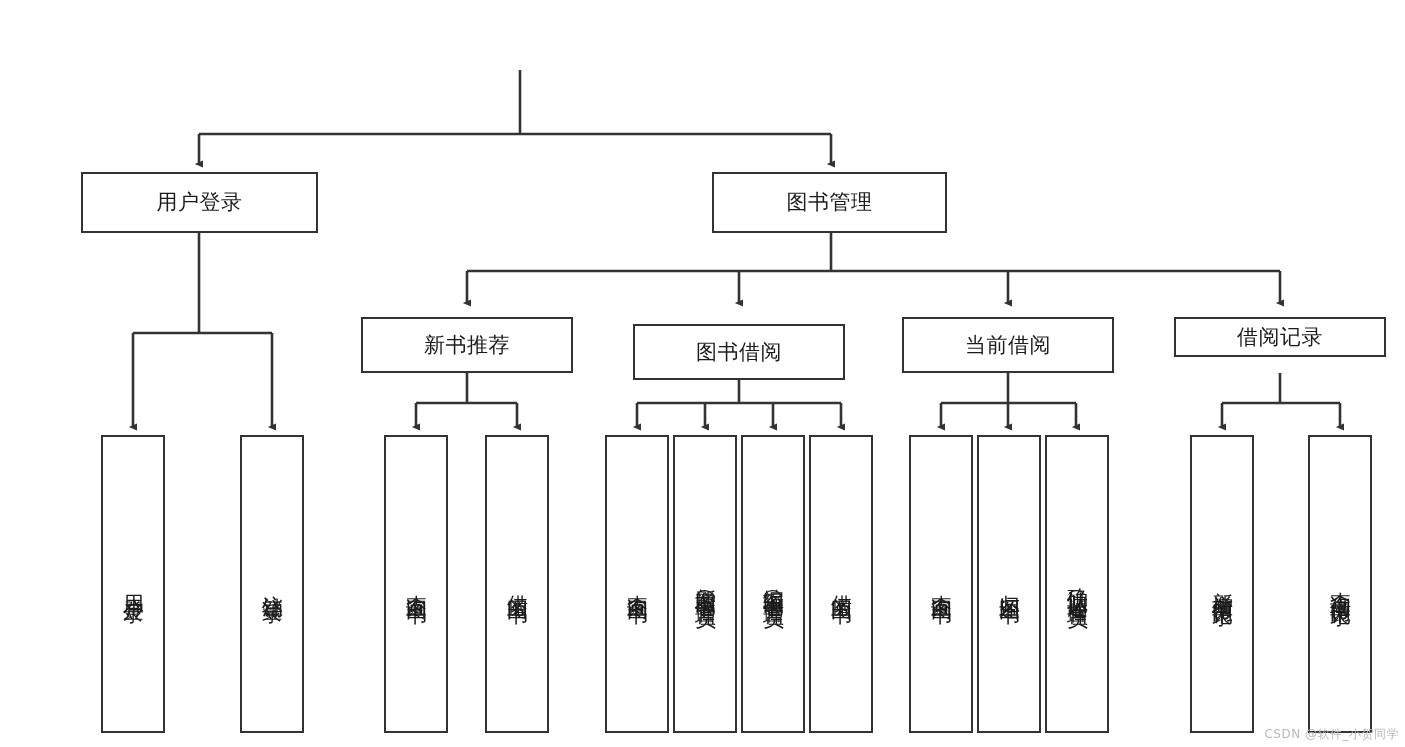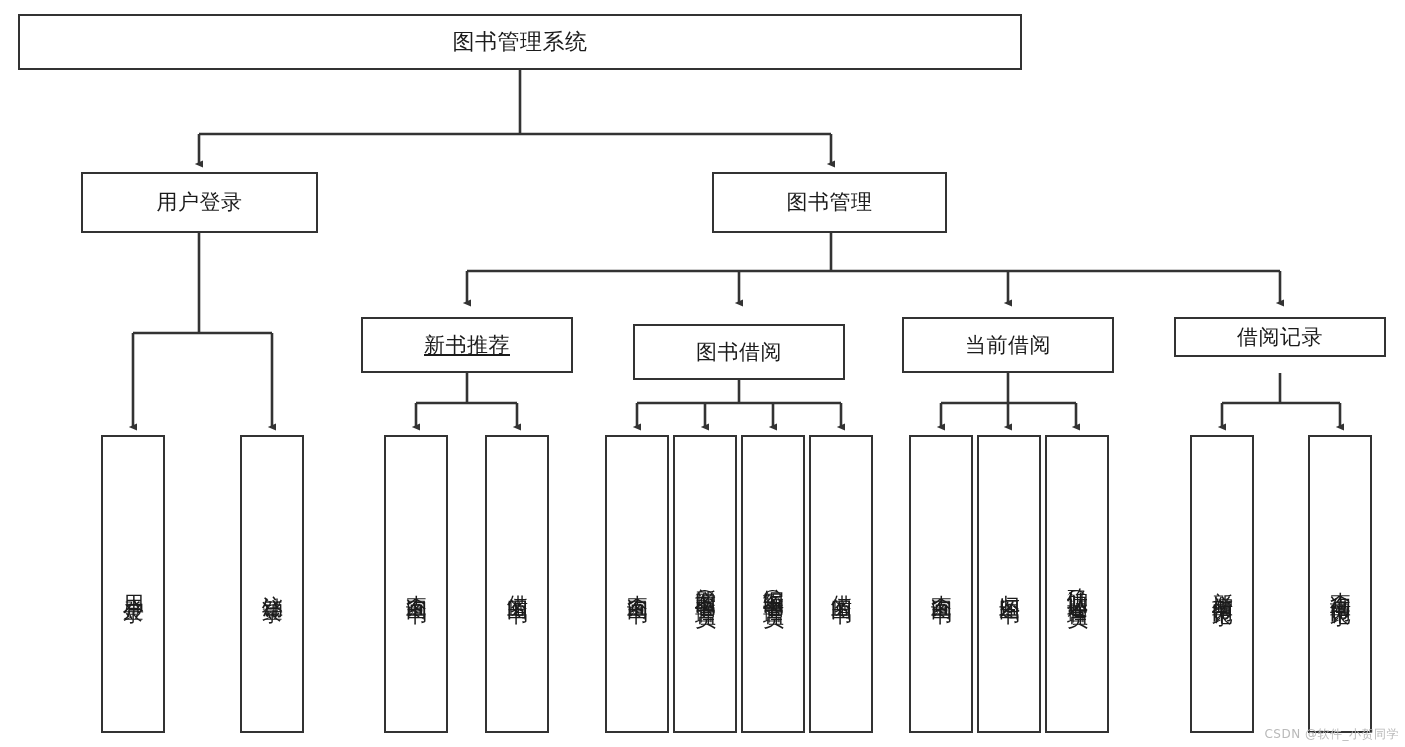--- a/index.html
+++ b/index.html
@@ -124,33 +124,30 @@
       <path d="M1008,403 L1008,427" marker-end="url(#arrowhead)"></path>
       <path d="M1076,403 L1076,427" marker-end="url(#arrowhead)"></path>
 
       <path d="M1280,373 L1280,403"></path>
       <path d="M1222,403 L1340,403"></path>
       <path d="M1222,403 L1222,427" marker-end="url(#arrowhead)"></path>
       <path d="M1340,403 L1340,427" marker-end="url(#arrowhead)"></path>
     </g>
   </svg>
 
-  <div class="node horiz lvl0" style="left:18px; top:14px; width:1004px; height:56px;">
-    <span class="node-label">图书管理系统</span>
-  </div>
 
   <div class="node horiz lvl1" style="left:81px; top:172px; width:237px; height:61px;">
     <span class="node-label">用户登录</span>
   </div>
 
   <div class="node horiz lvl1" style="left:712px; top:172px; width:235px; height:61px;">
     <span class="node-label">图书管理</span>
   </div>
 
-  <div class="node horiz lvl2" style="left:361px; top:317px; width:212px; height:56px;text-decoration:underline;">
+  <div class="node horiz lvl2" style="left:361px; top:317px; width:212px; height:56px;">
     <span class="node-label">新书推荐</span>
   </div>
 
   <div class="node horiz lvl2" style="left:633px; top:324px; width:212px; height:56px;">
     <span class="node-label">图书借阅</span>
   </div>
 
   <div class="node horiz lvl2" style="left:902px; top:317px; width:212px; height:56px;justify-content:center;">
     <span class="node-label">当前借阅</span>
   </div>

